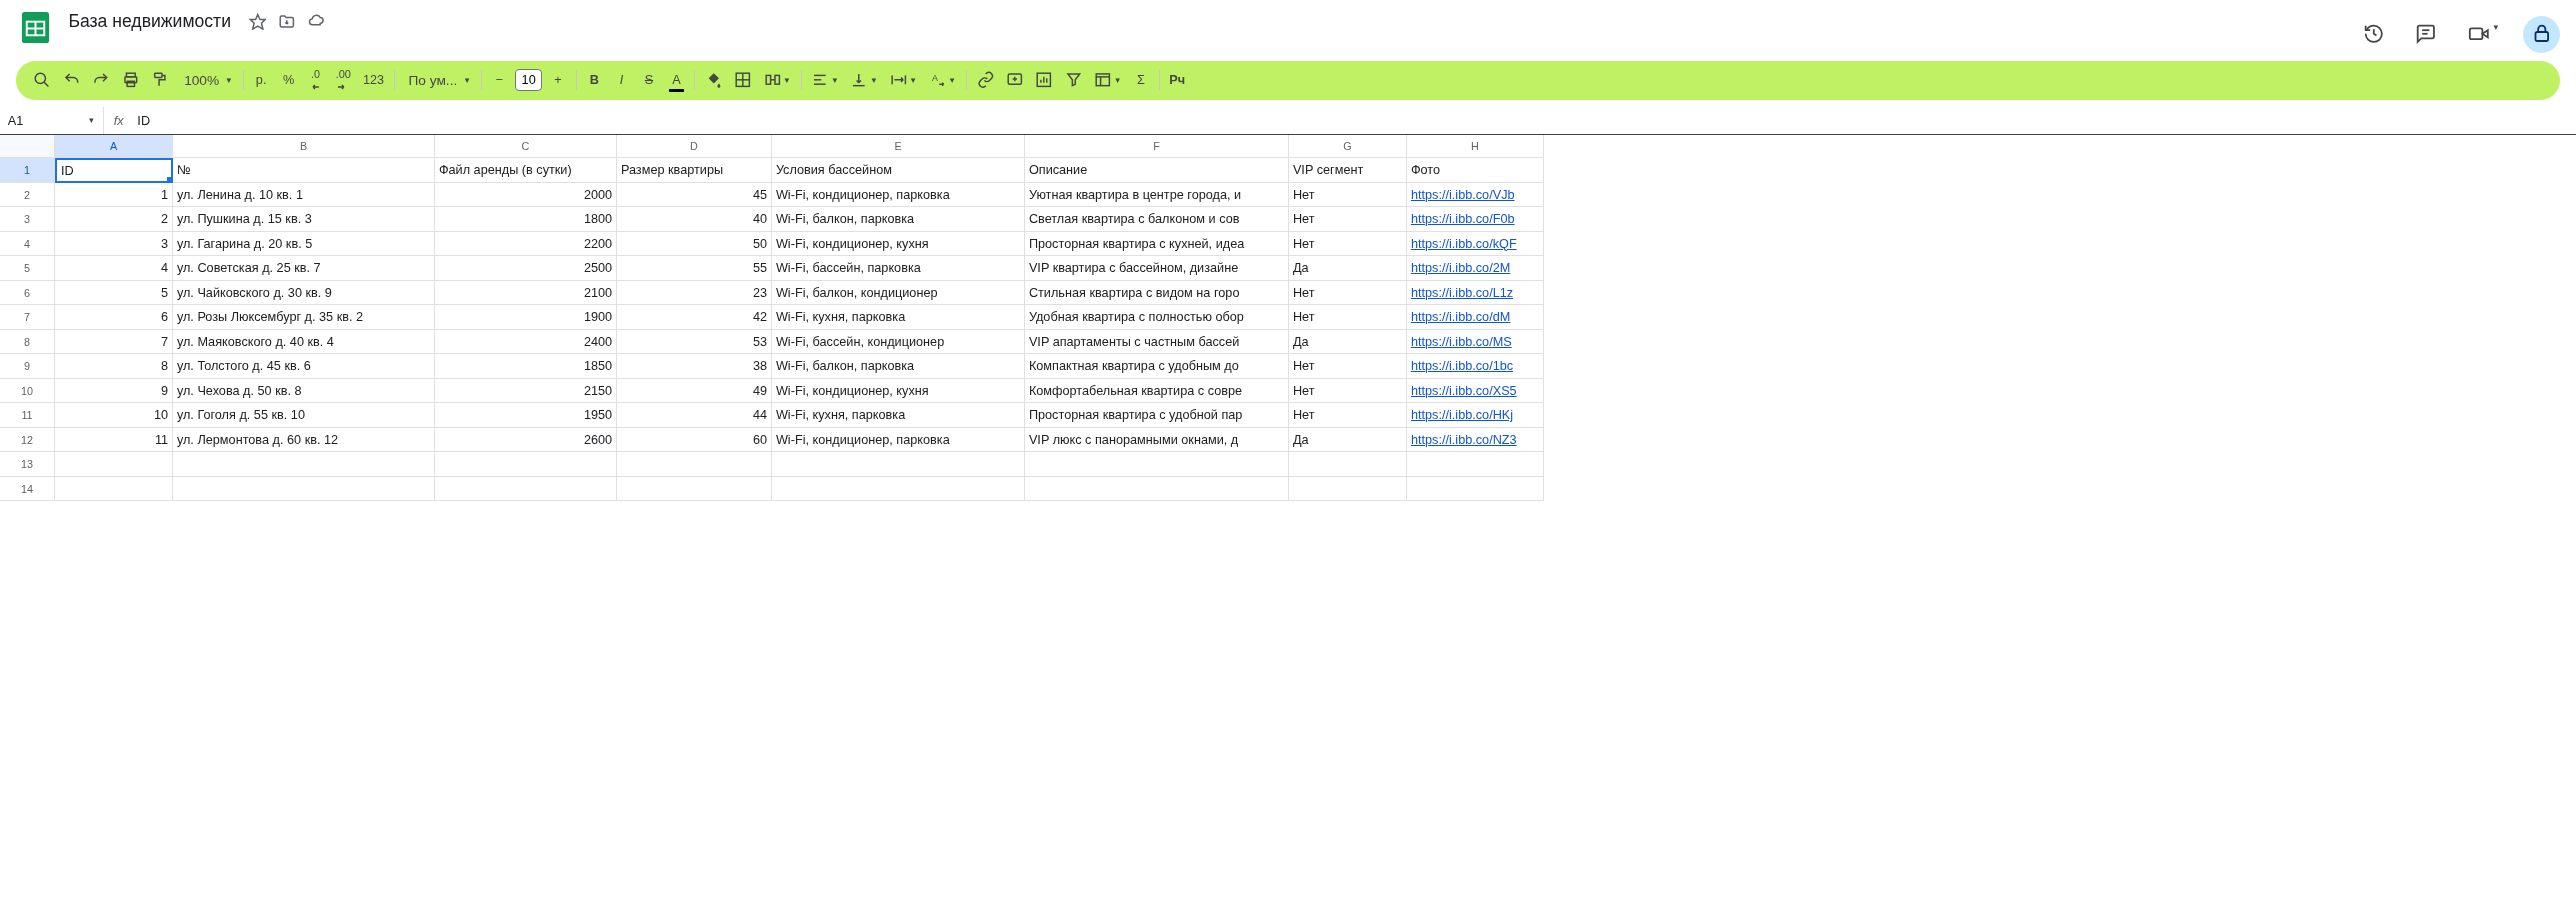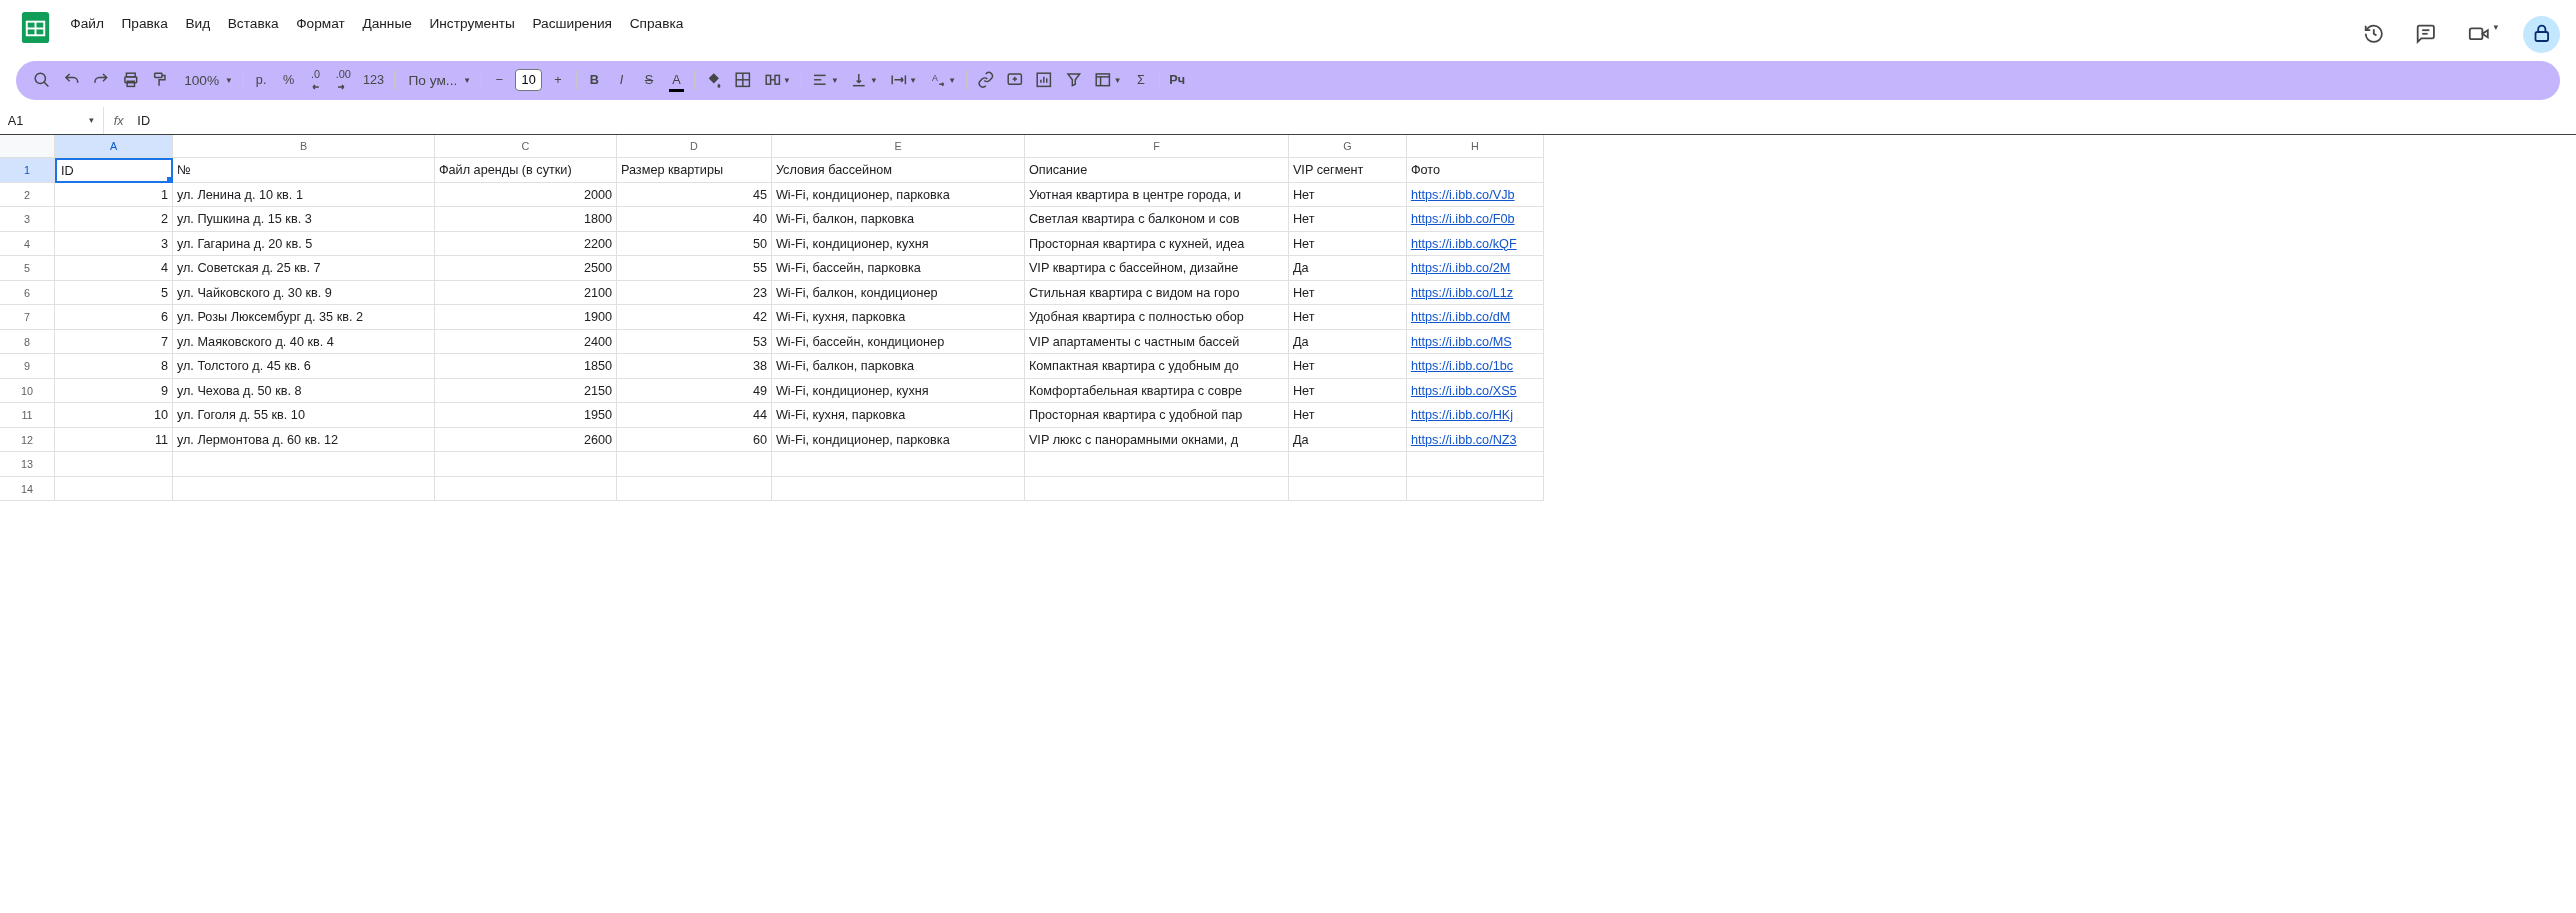--- a/index.html
+++ b/index.html
@@ -10,21 +10,21 @@
 .logo svg { width: 35px; height: 35px; }
 .title-area { flex: 1; }
 .title-row { display: flex; align-items: center; gap: 11.8px; height: 27.4px; }
 .doc-title { font-size: 17.6px; color: #202124; padding: 2px 5.9px; }
 .title-icon { color: #5f6368; cursor: pointer; display: flex; }
 .menu-bar { display: flex; gap: 2px; margin-top: 3.9px; }
 .menu-item { padding: 3.9px 7.8px; font-size: 13.7px; color: #202124; cursor: pointer; border-radius: 3.9px; }
 .header-right { display: flex; align-items: center; gap: 15.7px; padding-top: 7.8px; }
 .header-icon { color: #444746; cursor: pointer; padding: 7.8px; display: flex; }
 
-.toolbar { display: flex; align-items: center; background: #c4b5fd; border-radius: 23.5px; margin: 7.8px 15.7px; padding: 3.9px 11.8px; height: 39px; gap: 0; }
+.toolbar { display: flex; align-items: center; background: #bef264; border-radius: 23.5px; margin: 7.8px 15.7px; padding: 3.9px 11.8px; height: 39px; gap: 0; }
 .tool-btn { color: #444746; cursor: pointer; padding: 5.9px; border-radius: 3.9px; display: flex; align-items: center; justify-content: center; min-width: 27.4px; height: 27.4px; }
 .tool-sep { width: 1px; height: 19.6px; background: #c7c7c7; margin: 0 3.9px; }
 .zoom-text { font-size: 13.7px; padding: 0 3.9px; }
 .font-size-box { display: flex; align-items: center; gap: 2px; }
 .font-size-input { width: 27.4px; height: 21.6px; border: 1px solid #747775; border-radius: 3.9px; text-align: center; font-size: 12.7px; }
 .font-select { font-size: 13.7px; padding: 0 3.9px; max-width: 78px; overflow: hidden; white-space: nowrap; text-align: center; }
 .dropdown-arrow { font-size: 7.8px; color: #444746; margin-left: 2px; }
 .color-underline { position: relative; }
 .color-underline::after { content: ''; position: absolute; bottom: 2px; left: 5.9px; right: 5.9px; height: 2.9px; background: #000; }
 
@@ -64,30 +64,38 @@
 <div class="header">
   <div class="logo">
     <svg viewBox="0 0 36 36">
         <rect x="4" y="2" width="28" height="32" rx="3" fill="#0f9d58"></rect>
         <rect x="9" y="12" width="18" height="14" fill="none" stroke="#fff" stroke-width="2"></rect>
         <line x1="18" y1="12" x2="18" y2="26" stroke="#fff" stroke-width="2"></line>
         <line x1="9" y1="19" x2="27" y2="19" stroke="#fff" stroke-width="2"></line>
       </svg>
   </div>
   <div class="title-area">
-    <div class="menu-bar">
-      <span class="menu-item">Файл</span>
-      <span class="menu-item">Правка</span>
-      <span class="menu-item">Вид</span>
-      <span class="menu-item">Вставка</span>
-      <span class="menu-item">Формат</span>
-      <span class="menu-item">Данные</span>
-      <span class="menu-item">Инструменты</span>
-      <span class="menu-item">Расширения</span>
-      <span class="menu-item">Справка</span>
+    <div class="title-row">
+      <span class="doc-title">База недвижимости</span>
+      <span class="title-icon">
+          <svg width="17.6" height="17.6" viewBox="0 0 24 24" fill="none" stroke="#5f6368" stroke-width="2">
+            <polygon points="12,2 15,9 22,9 17,14 19,22 12,18 5,22 7,14 2,9 9,9"></polygon>
+          </svg>
+        </span>
+      <span class="title-icon">
+          <svg width="17.6" height="17.6" viewBox="0 0 24 24" fill="none" stroke="#5f6368" stroke-width="2">
+            <path d="M3 6a2 2 0 012-2h4l2 2h8a2 2 0 012 2v9a2 2 0 01-2 2H5a2 2 0 01-2-2V6z"></path>
+            <path d="M12 10v5m0 0l-2-2m2 2l2-2"></path>
+          </svg>
+        </span>
+      <span class="title-icon">
+          <svg width="17.6" height="17.6" viewBox="0 0 24 24" fill="none" stroke="#5f6368" stroke-width="2">
+            <path d="M18 14a4 4 0 000-8 6 6 0 00-11 2 4 4 0 001 8h10z"></path>
+          </svg>
+        </span>
     </div>
   </div>
   <div class="header-right">
     <span class="header-icon">
         <svg width="21.6" height="21.6" viewBox="0 0 24 24" fill="none" stroke="#444746" stroke-width="2">
           <path d="M3 12a9 9 0 109-9 9 9 0 00-8 5"></path>
           <path d="M3 3v5h5"></path>
           <path d="M12 7v5l3 2"></path>
         </svg>
       </span>

